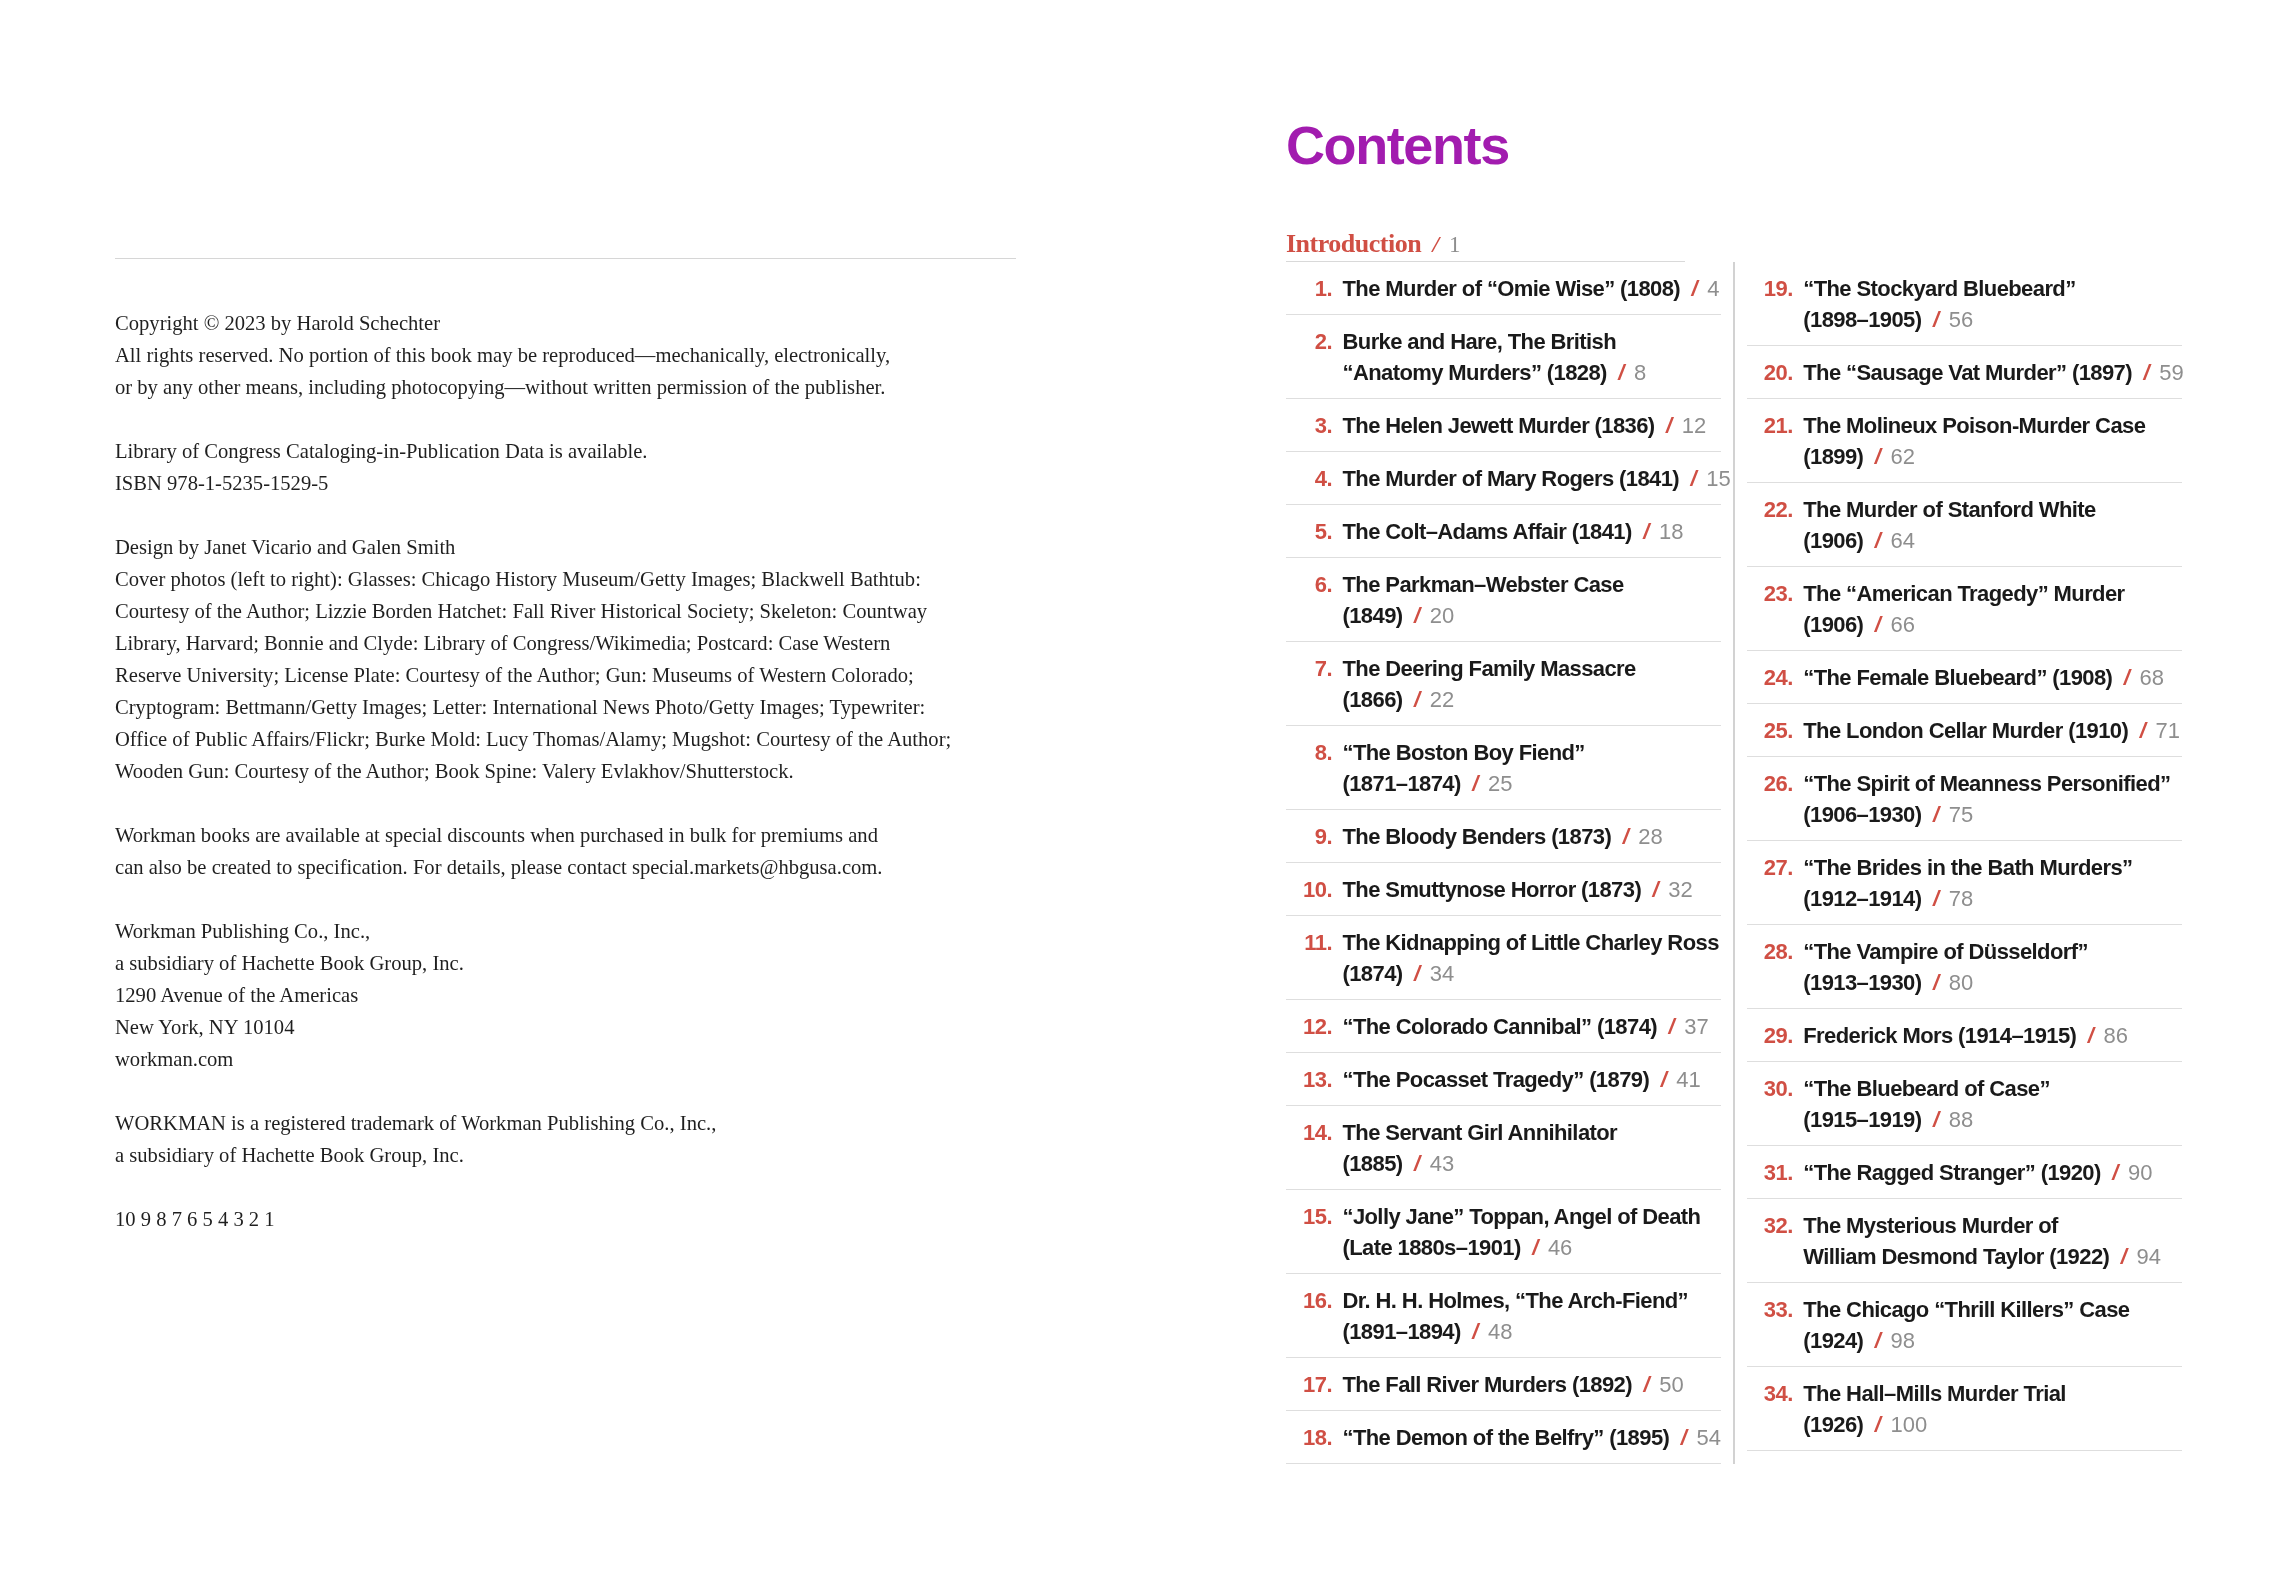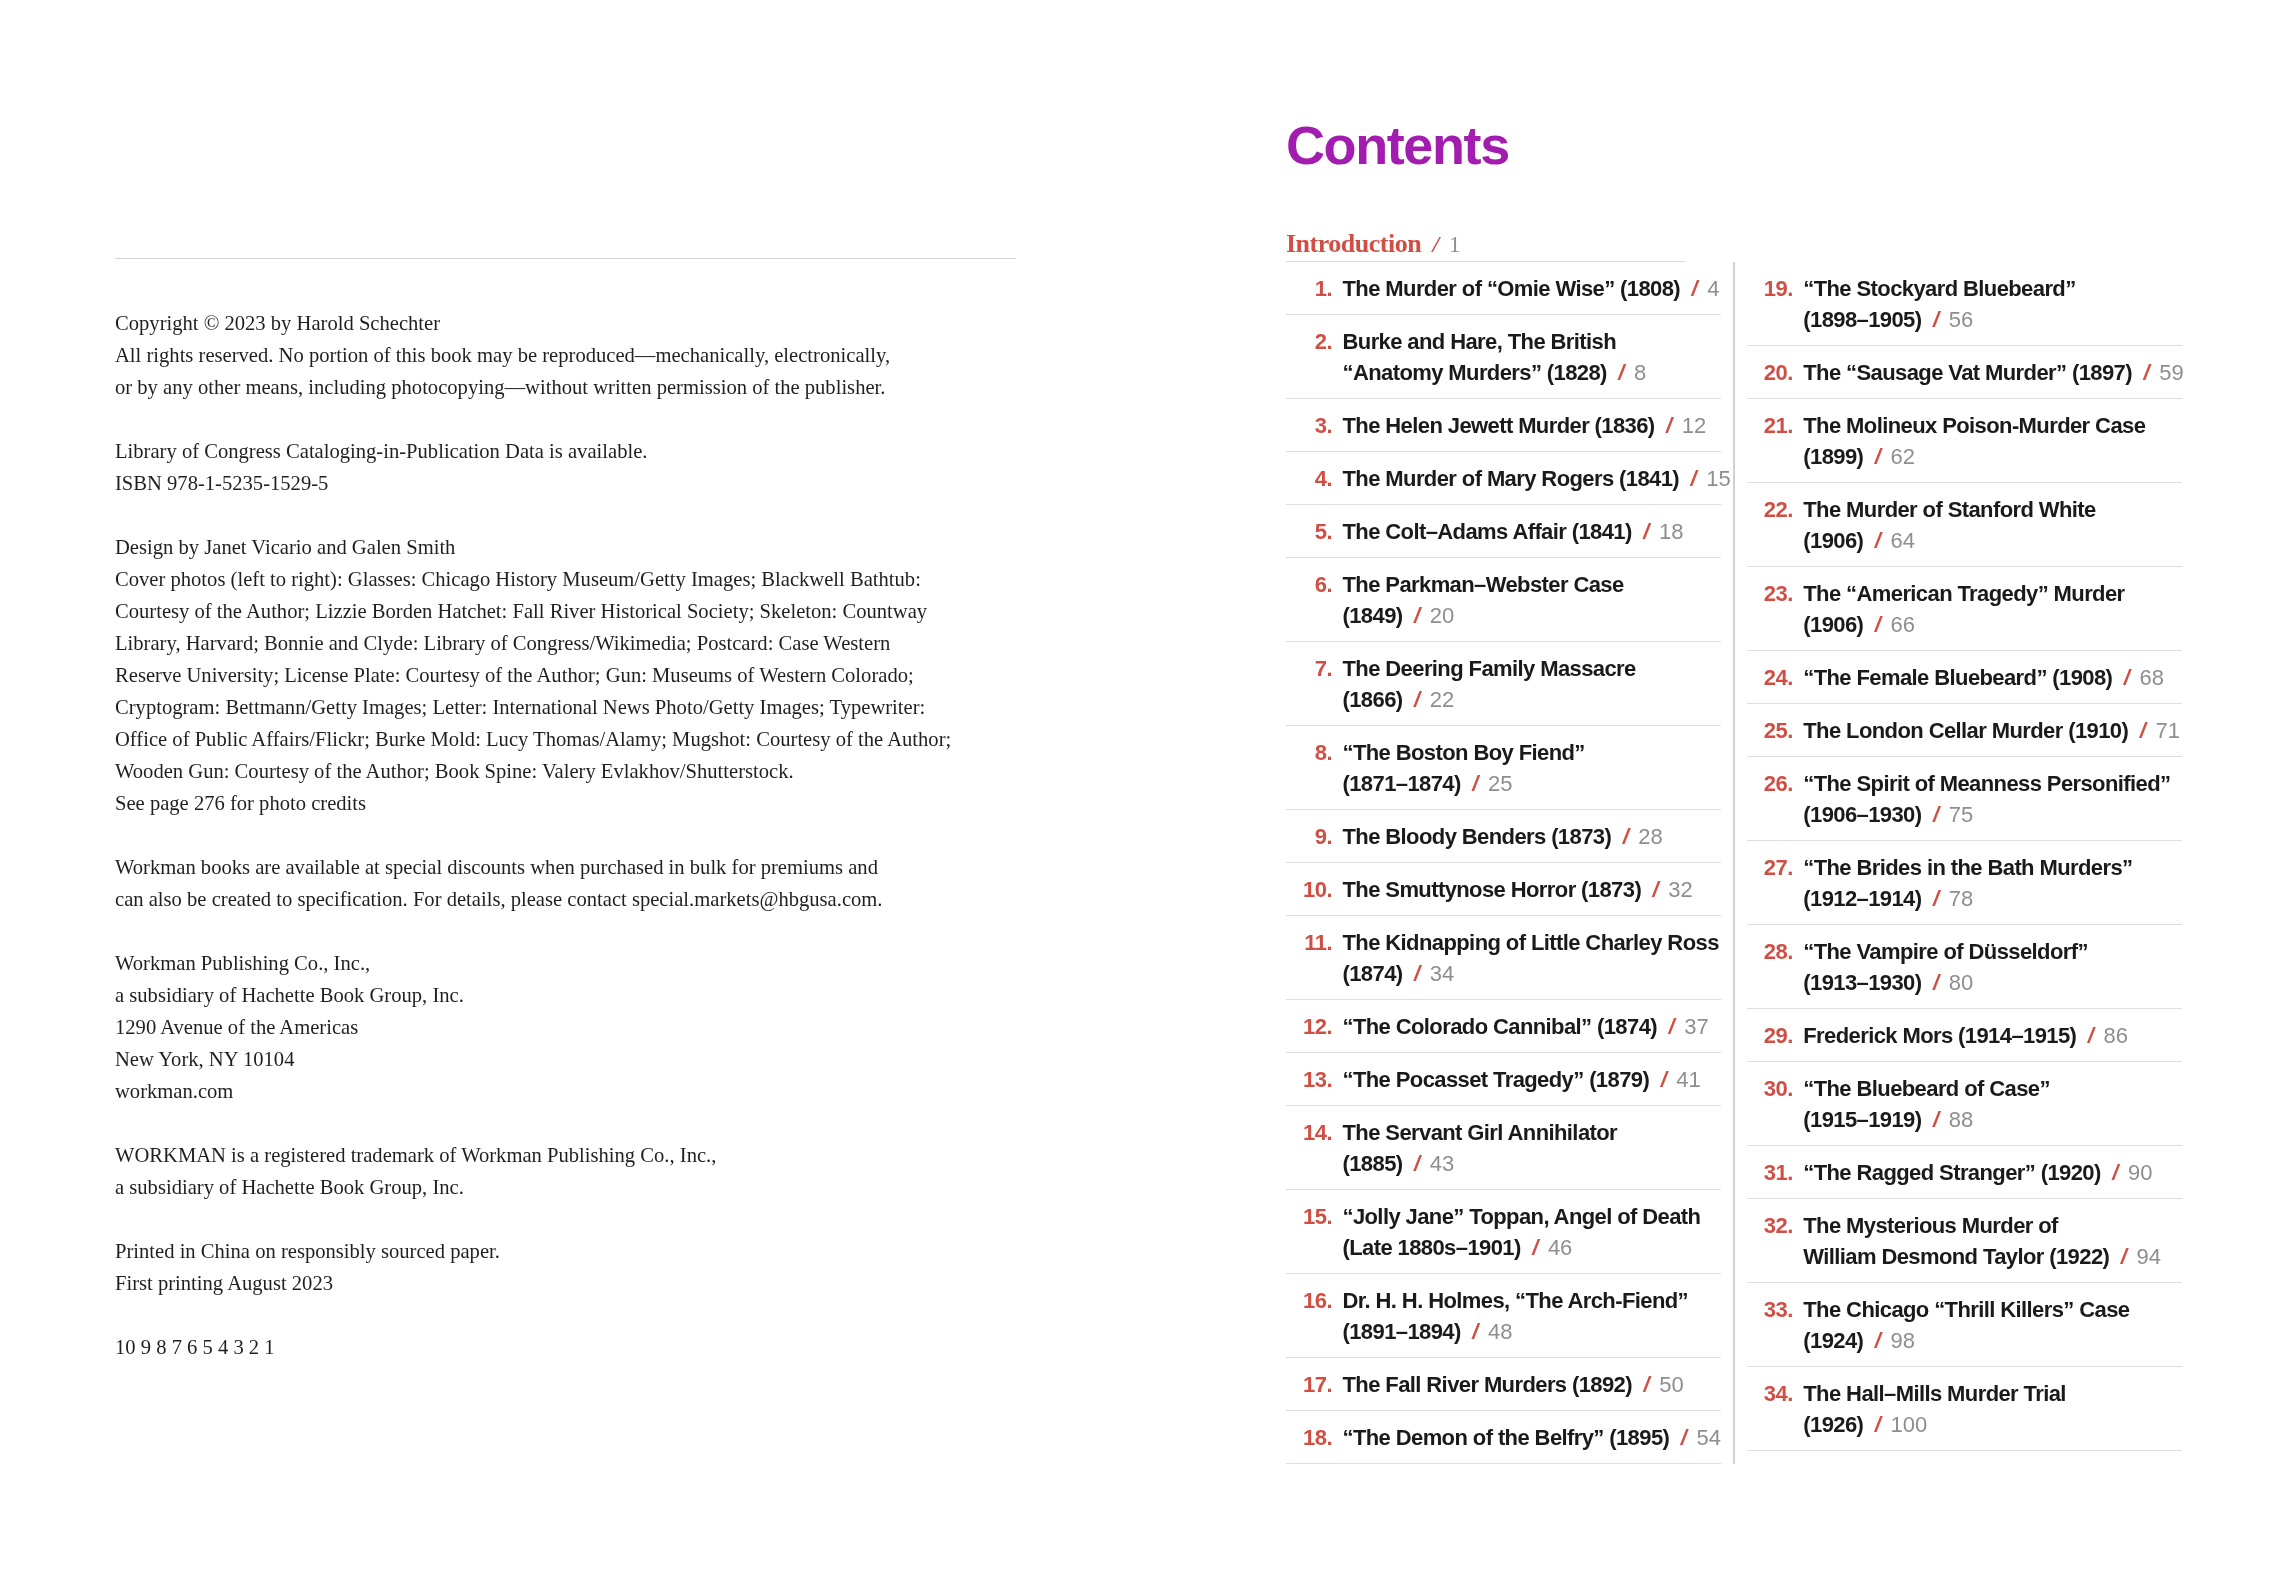--- a/index.html
+++ b/index.html
@@ -133,42 +133,37 @@
       </div>
       <div class="para">
         <div class="cline">Design by Janet Vicario and Galen Smith</div>
         <div class="cline">Cover photos (left to right): Glasses: Chicago History Museum/Getty Images; Blackwell Bathtub:</div>
         <div class="cline">Courtesy of the Author; Lizzie Borden Hatchet: Fall River Historical Society; Skeleton: Countway</div>
         <div class="cline">Library, Harvard; Bonnie and Clyde: Library of Congress/Wikimedia; Postcard: Case Western</div>
         <div class="cline">Reserve University; License Plate: Courtesy of the Author; Gun: Museums of Western Colorado;</div>
         <div class="cline">Cryptogram: Bettmann/Getty Images; Letter: International News Photo/Getty Images; Typewriter:</div>
         <div class="cline">Office of Public Affairs/Flickr; Burke Mold: Lucy Thomas/Alamy; Mugshot: Courtesy of the Author;</div>
         <div class="cline">Wooden Gun: Courtesy of the Author; Book Spine: Valery Evlakhov/Shutterstock.</div>
-        <div class="cline">See page 276 for photo credits</div>
       </div>
       <div class="para">
         <div class="cline">Workman books are available at special discounts when purchased in bulk for premiums and</div>
         <div class="cline">can also be created to specification. For details, please contact special.markets@hbgusa.com.</div>
       </div>
       <div class="para">
         <div class="cline">Workman Publishing Co., Inc.,</div>
         <div class="cline">a subsidiary of Hachette Book Group, Inc.</div>
         <div class="cline">1290 Avenue of the Americas</div>
         <div class="cline">New York, NY 10104</div>
         <div class="cline">workman.com</div>
       </div>
       <div class="para">
         <div class="cline">WORKMAN is a registered trademark of Workman Publishing Co., Inc.,</div>
         <div class="cline">a subsidiary of Hachette Book Group, Inc.</div>
       </div>
       <div class="para">
-        <div class="cline">Printed in China on responsibly sourced paper.</div>
-        <div class="cline">First printing August 2023</div>
-      </div>
-      <div class="para">
         <div class="cline">10 9 8 7 6 5 4 3 2 1</div>
       </div>
     </div>
 </div>
 
 <div class="right-page">
   <h1 class="contents-title">Contents</h1>
 
   <div class="intro-row">
     <span class="intro-label">Introduction</span><span class="intro-slash">/</span><span class="intro-page">1</span>

